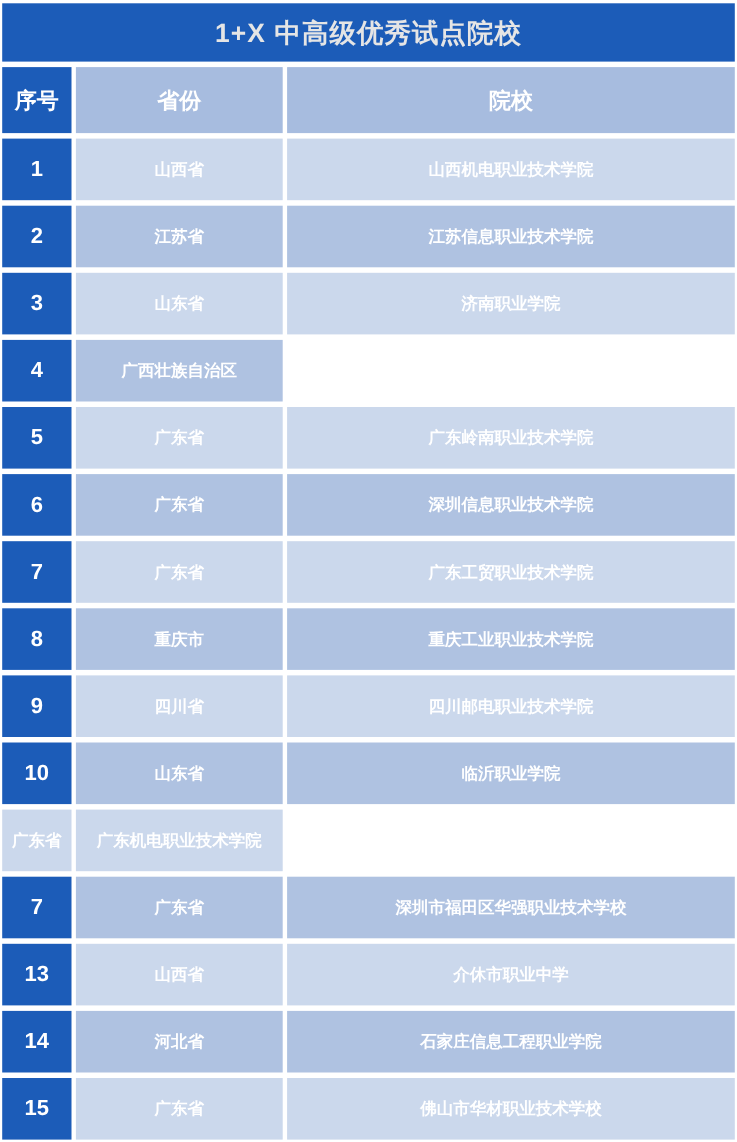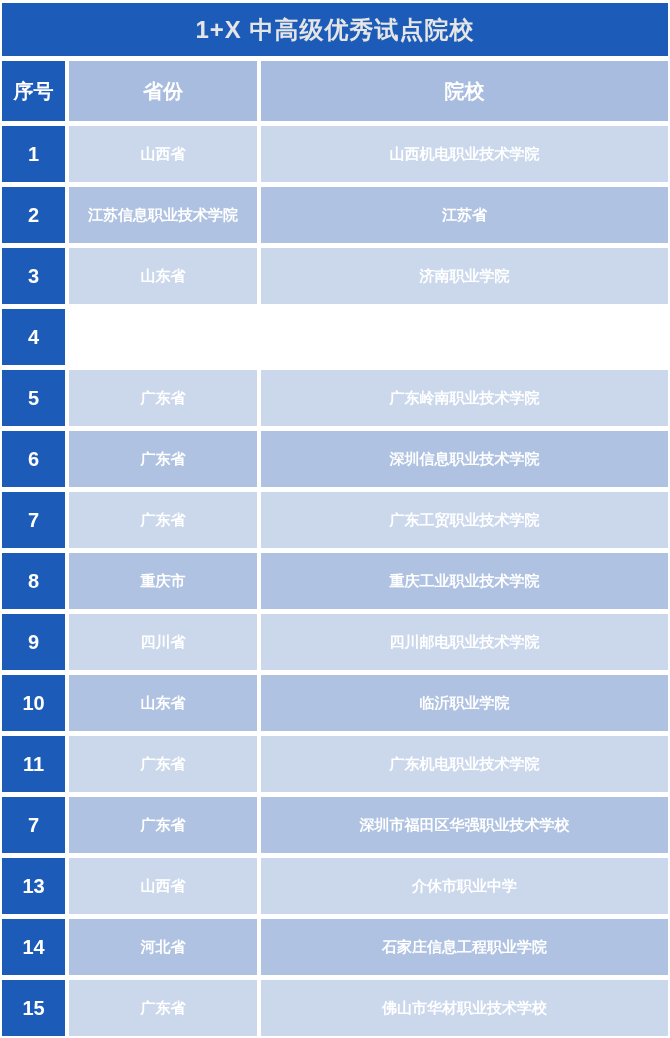--- a/index.html
+++ b/index.html
@@ -86,30 +86,31 @@
   </div>
 
   <div>
     <div class="row data-row">
       <div class="cell no-cell">1</div>
       <div class="cell text-cell">山西省</div>
       <div class="cell text-cell">山西机电职业技术学院</div>
     </div>
     <div class="row data-row">
       <div class="cell no-cell">2</div>
+      <div class="cell text-cell">江苏省</div>
       <div class="cell text-cell">江苏信息职业技术学院</div>
-      <div class="cell text-cell">江苏省</div>
     </div>
     <div class="row data-row">
       <div class="cell no-cell">3</div>
       <div class="cell text-cell">山东省</div>
       <div class="cell text-cell">济南职业学院</div>
     </div>
     <div class="row data-row">
       <div class="cell no-cell">4</div>
+      <div class="cell text-cell">广西壮族自治区</div>
     </div>
     <div class="row data-row">
       <div class="cell no-cell">5</div>
       <div class="cell text-cell">广东省</div>
       <div class="cell text-cell">广东岭南职业技术学院</div>
     </div>
     <div class="row data-row">
       <div class="cell no-cell">6</div>
       <div class="cell text-cell">广东省</div>
       <div class="cell text-cell">深圳信息职业技术学院</div>
@@ -128,21 +129,20 @@
       <div class="cell no-cell">9</div>
       <div class="cell text-cell">四川省</div>
       <div class="cell text-cell">四川邮电职业技术学院</div>
     </div>
     <div class="row data-row">
       <div class="cell no-cell">10</div>
       <div class="cell text-cell">山东省</div>
       <div class="cell text-cell">临沂职业学院</div>
     </div>
     <div class="row data-row">
-      <div class="cell no-cell">11</div>
       <div class="cell text-cell">广东省</div>
       <div class="cell text-cell">广东机电职业技术学院</div>
     </div>
     <div class="row data-row">
       <div class="cell no-cell">7</div>
       <div class="cell text-cell">广东省</div>
       <div class="cell text-cell">深圳市福田区华强职业技术学校</div>
     </div>
     <div class="row data-row">
       <div class="cell no-cell">13</div>

